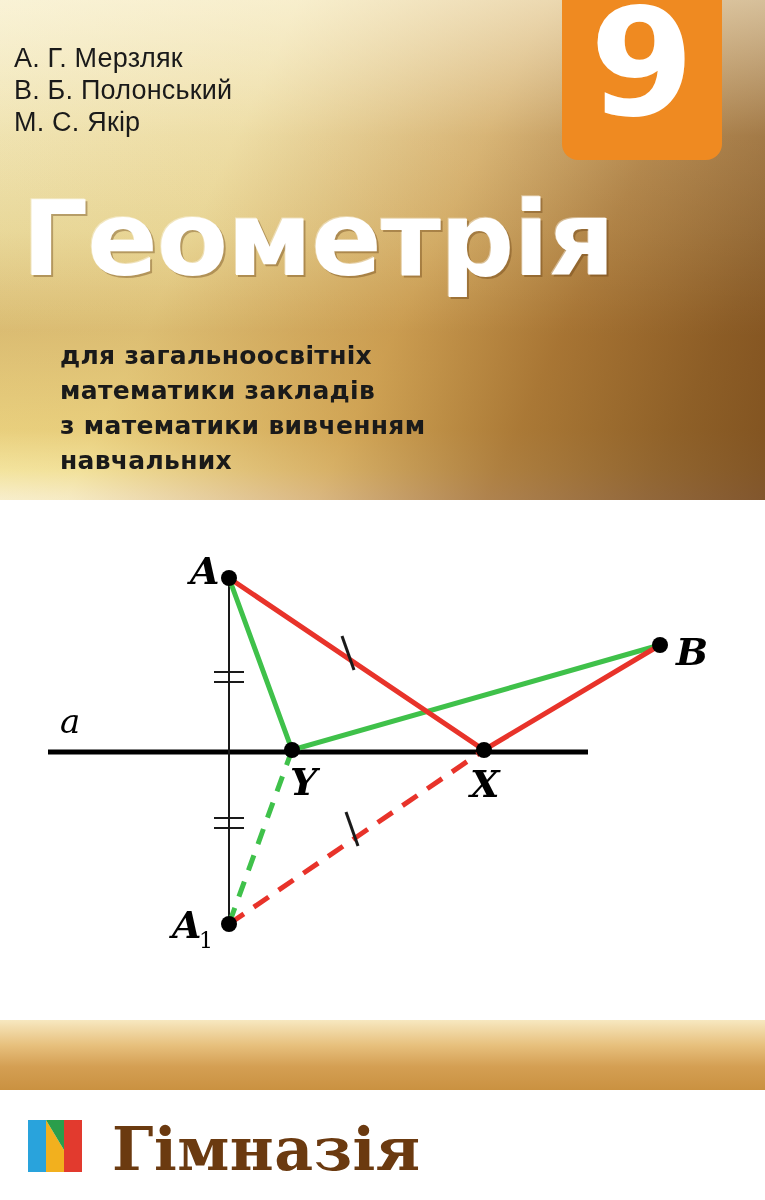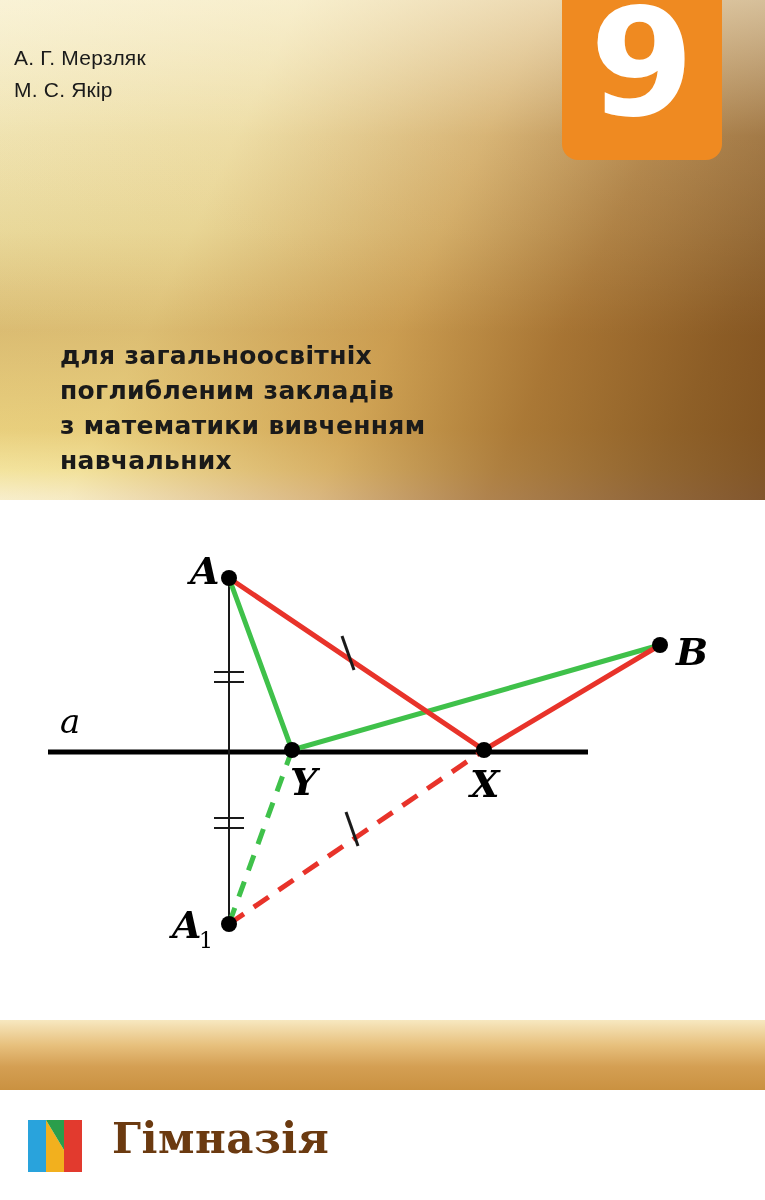--- a/index.html
+++ b/index.html
@@ -56,21 +56,21 @@
     background:linear-gradient(180deg,#f7e8c0 0%,#e7c07d 35%,#d49f53 65%,#c9903f 100%);
   }
   .bottom-white{
     position:absolute;left:0;top:1090px;width:765px;height:110px;background:#ffffff;
   }
 
   
   .authors{
     position:absolute;left:14px;top:42px;
     color:#1a1a1a;
-    font-size:21px;
+    font-size:27px;
     line-height:32px;
     letter-spacing:0.2px;
     font-family:"Liberation Sans", sans-serif;
   }
   .authors div{white-space:nowrap;}
 
   
   .grade-badge{
     position:absolute;left:562px;top:-16px;width:160px;height:176px;
     background:#ef8a21;
@@ -121,48 +121,50 @@
 
   
   .publisher{
     position:absolute;left:0;top:1092px;width:765px;height:108px;
   }
   .logo{
     position:absolute;left:24px;top:18px;width:76px;height:72px;
   }
   .pub-name{
     position:absolute;left:112px;top:22px;
-    font-size:42px;
+    font-size:60px;
     color:#6b3a10;
     font-family:"DejaVu Serif", serif;
     font-weight:bold;
     letter-spacing:0.5px;
   }
 </style>
 </head>
 <body>
 
 <div class="cover">
 
   <div class="top-wash"></div>
   <div class="top-wash2"></div>
 
   <div class="authors">
     <div>А. Г. Мерзляк</div>
+    <div>В. Б. Полонський</div>
     <div>М. С. Якір</div>
   </div>
 
   <div class="grade-badge">
     <span>9</span>
   </div>
 
+  <div class="title">Геометрія</div>
 
   <div class="subtitle">
     <div>для загальноосвітніх</div>
-    <div>поглибленим закладів</div>
+    <div>математики закладів</div>
     <div>з математики вивченням</div>
     <div>навчальних</div>
   </div>
 
   <div class="figure">
     <svg width="765" height="520" viewBox="0 0 765 520" xmlns="http://www.w3.org/2000/svg">
 
       <line x1="48" y1="252" x2="588" y2="252" stroke="#000000" stroke-width="5"></line>
 
       <line x1="229" y1="78" x2="229" y2="428" stroke="#1a1a1a" stroke-width="2"></line>

